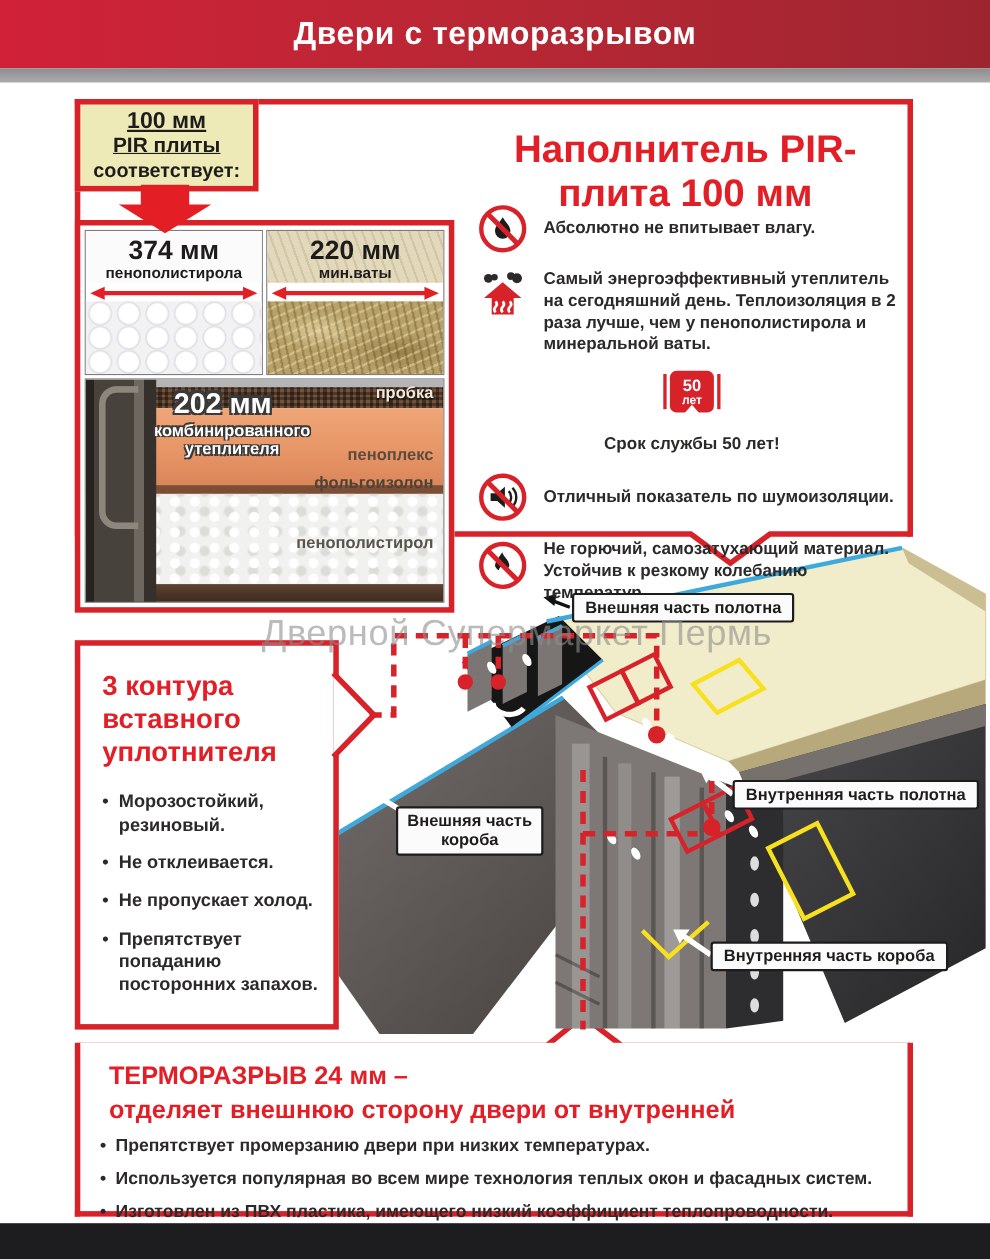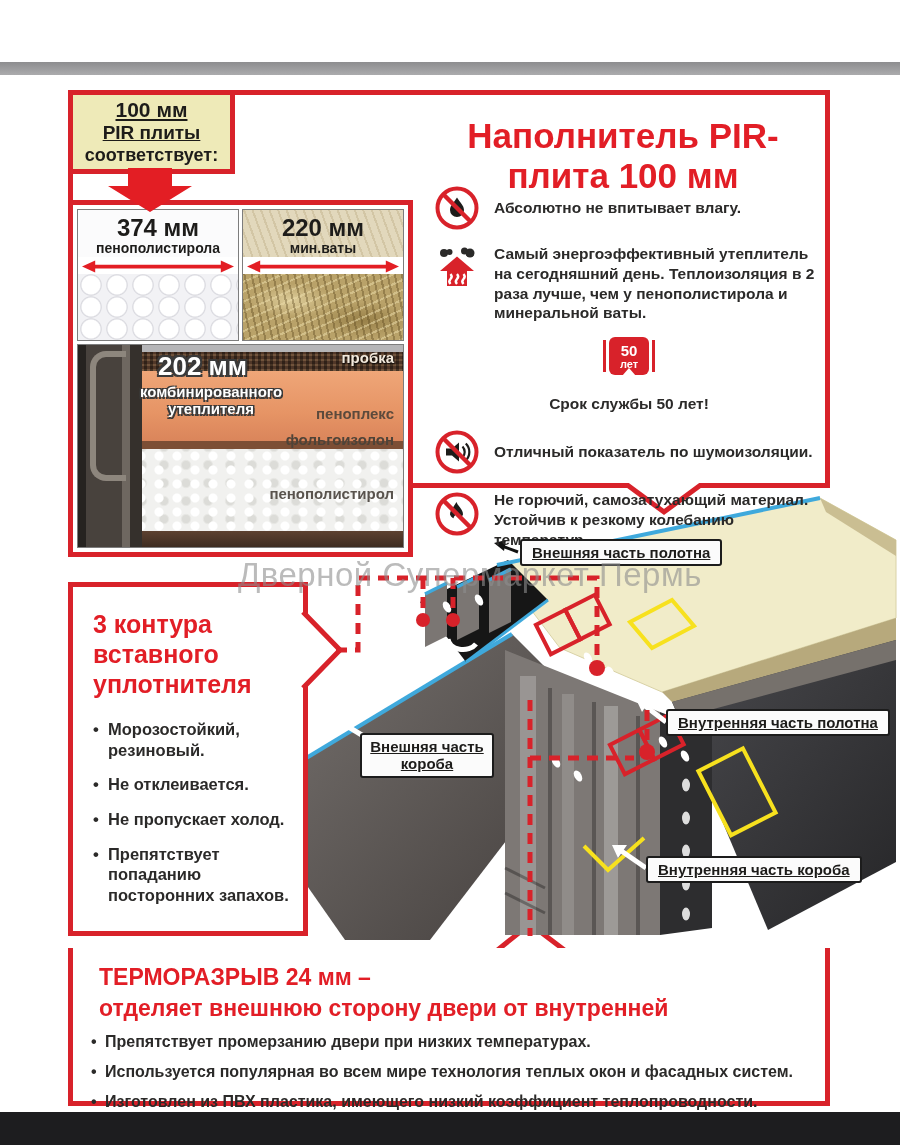--- a/index.html
+++ b/index.html
@@ -112,30 +112,31 @@
   .blist2 li{position:relative;padding-left:14px;font-size:16px;line-height:1.2;margin-bottom:11px;color:#2b2a29;}
   .blist2 li::before{content:"\2022";position:absolute;left:0;}
   .black-bar{position:absolute;left:0;top:1112px;width:900px;height:33px;background:#1d1d1f;z-index:2;}
 
   
   .diagram-svg{position:absolute;left:0;top:0;width:900px;height:1145px;z-index:1;pointer-events:none;}
   .overlay-svg{position:absolute;left:0;top:0;width:900px;height:1145px;z-index:4;pointer-events:none;}
 
   
   .chip{position:absolute;background:#fbfbfb;border:2px solid #1c1c1c;border-radius:3px;
-     font-size:15px;color:#1d1c1a;padding:3px 10px;white-space:nowrap;z-index:5;text-decoration:underline;}
+     font-size:15px;color:#1d1c1a;padding:3px 10px;white-space:nowrap;z-index:5;}
   .chip2{white-space:normal;text-align:center;width:118px;line-height:1.15;padding:3px 6px;}
   .watermark{position:absolute;left:238px;top:556px;font-size:33px;color:#8e8e8e;opacity:.6;
      letter-spacing:.5px;white-space:nowrap;z-index:6;font-weight:normal;}
 </style>
 </head>
 <body>
 
 <div id="poster">
 
+  <div class="header">Двери с терморазрывом</div>
   <div class="gray-strip"></div>
 
   <div class="big-box"></div>
   <div class="pir-title">Наполнитель PIR-плита 100 мм</div>
 
   <div class="yellow-box">
     <div class="yb1">100 мм</div>
     <div class="yb2">PIR плиты</div>
     <div class="yb3">соответствует:</div>
   </div>

